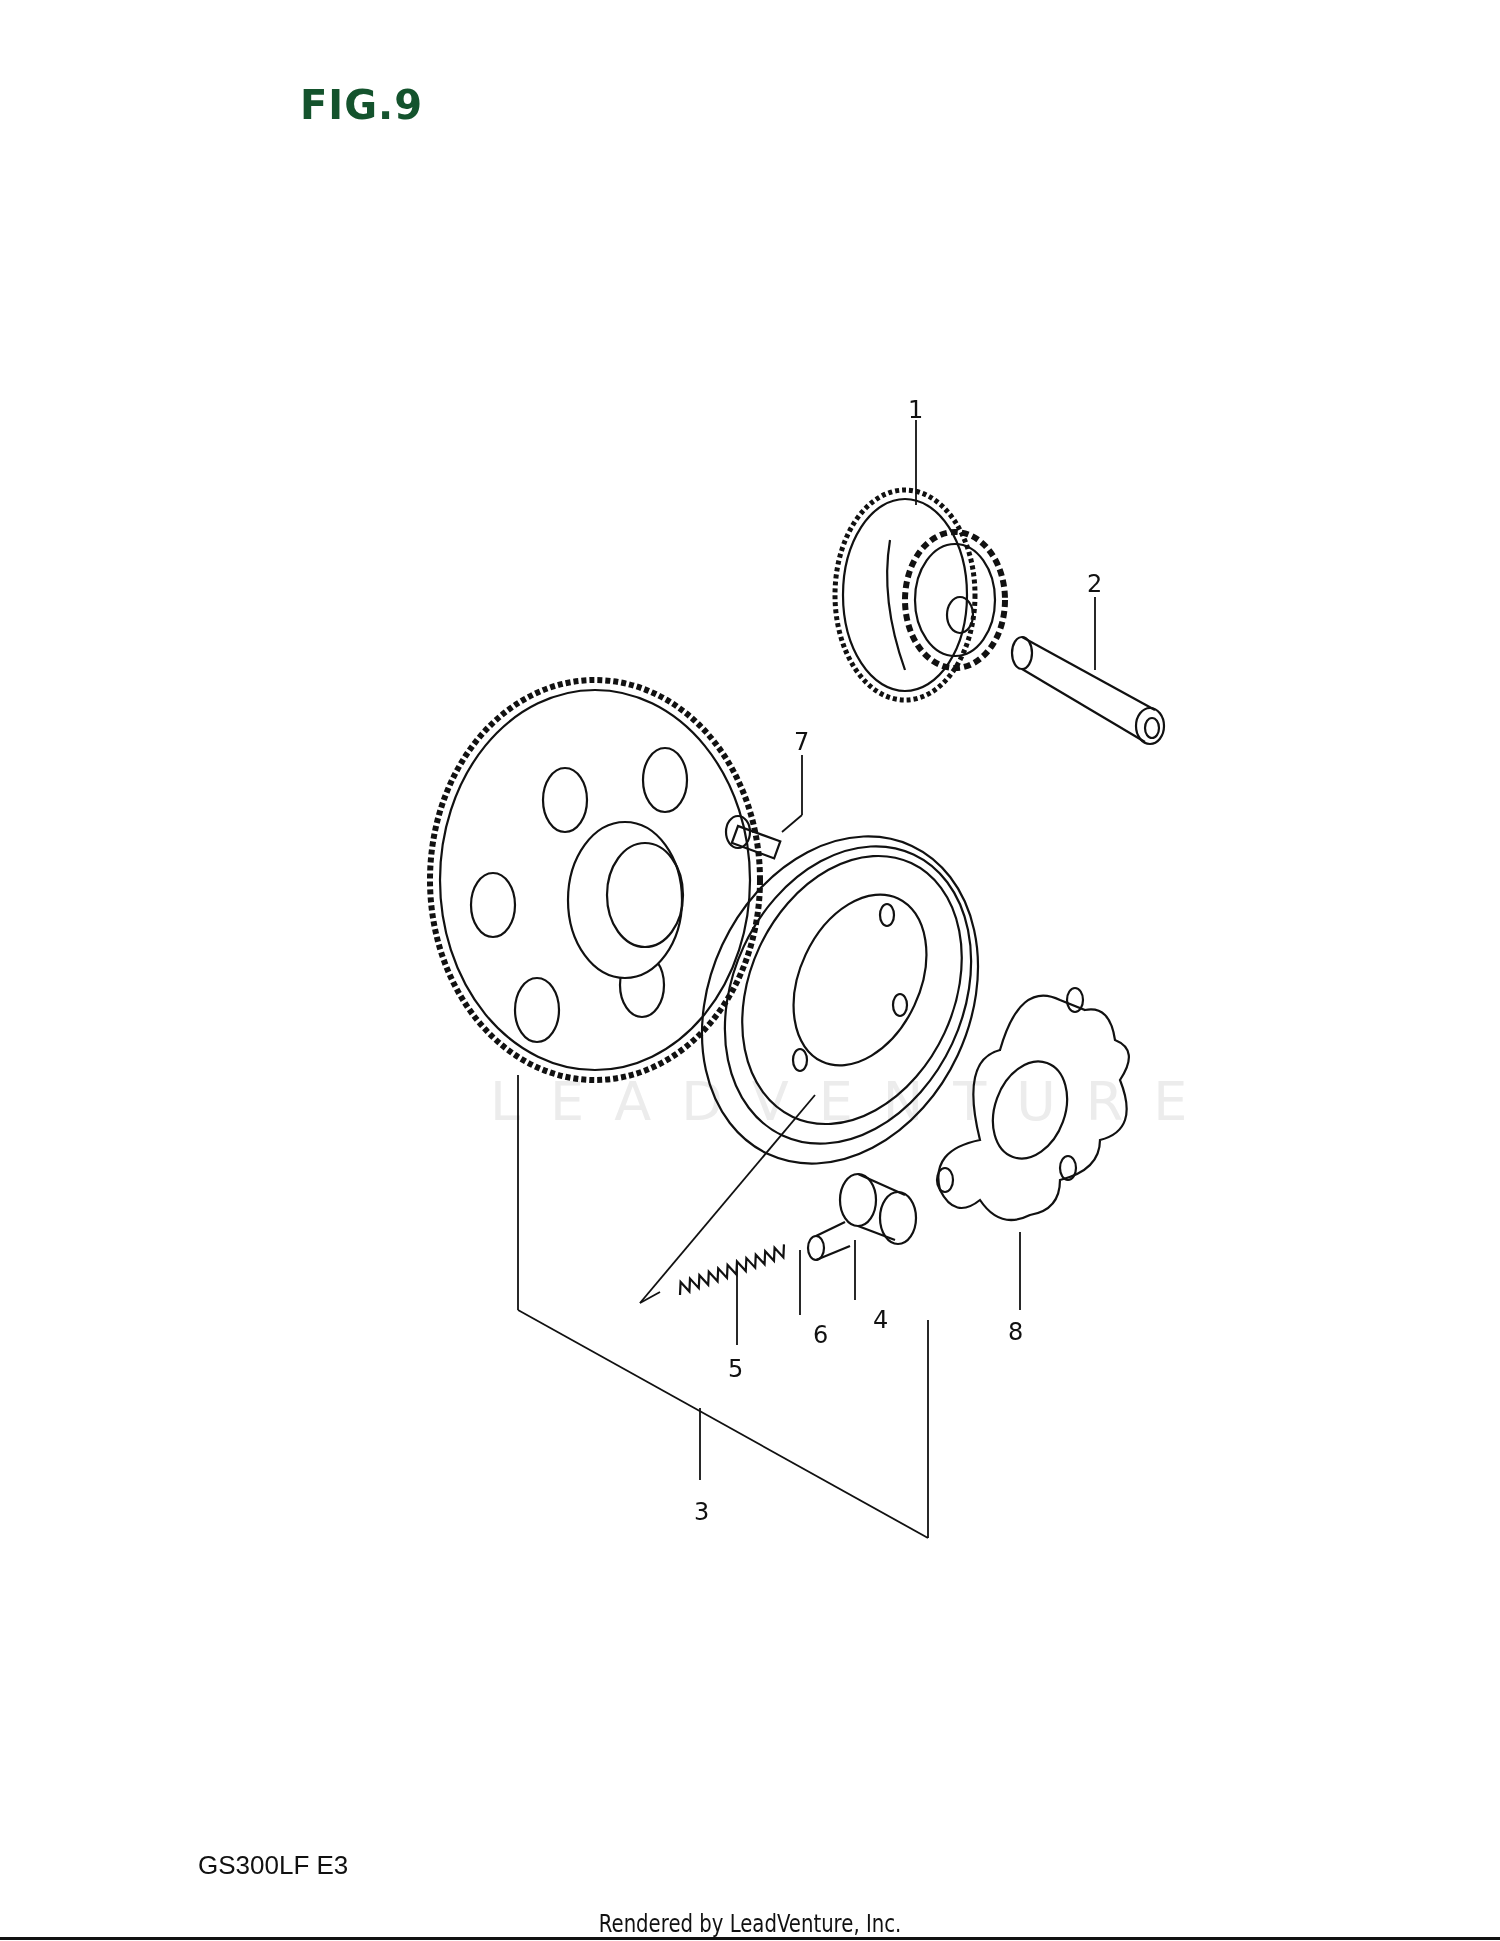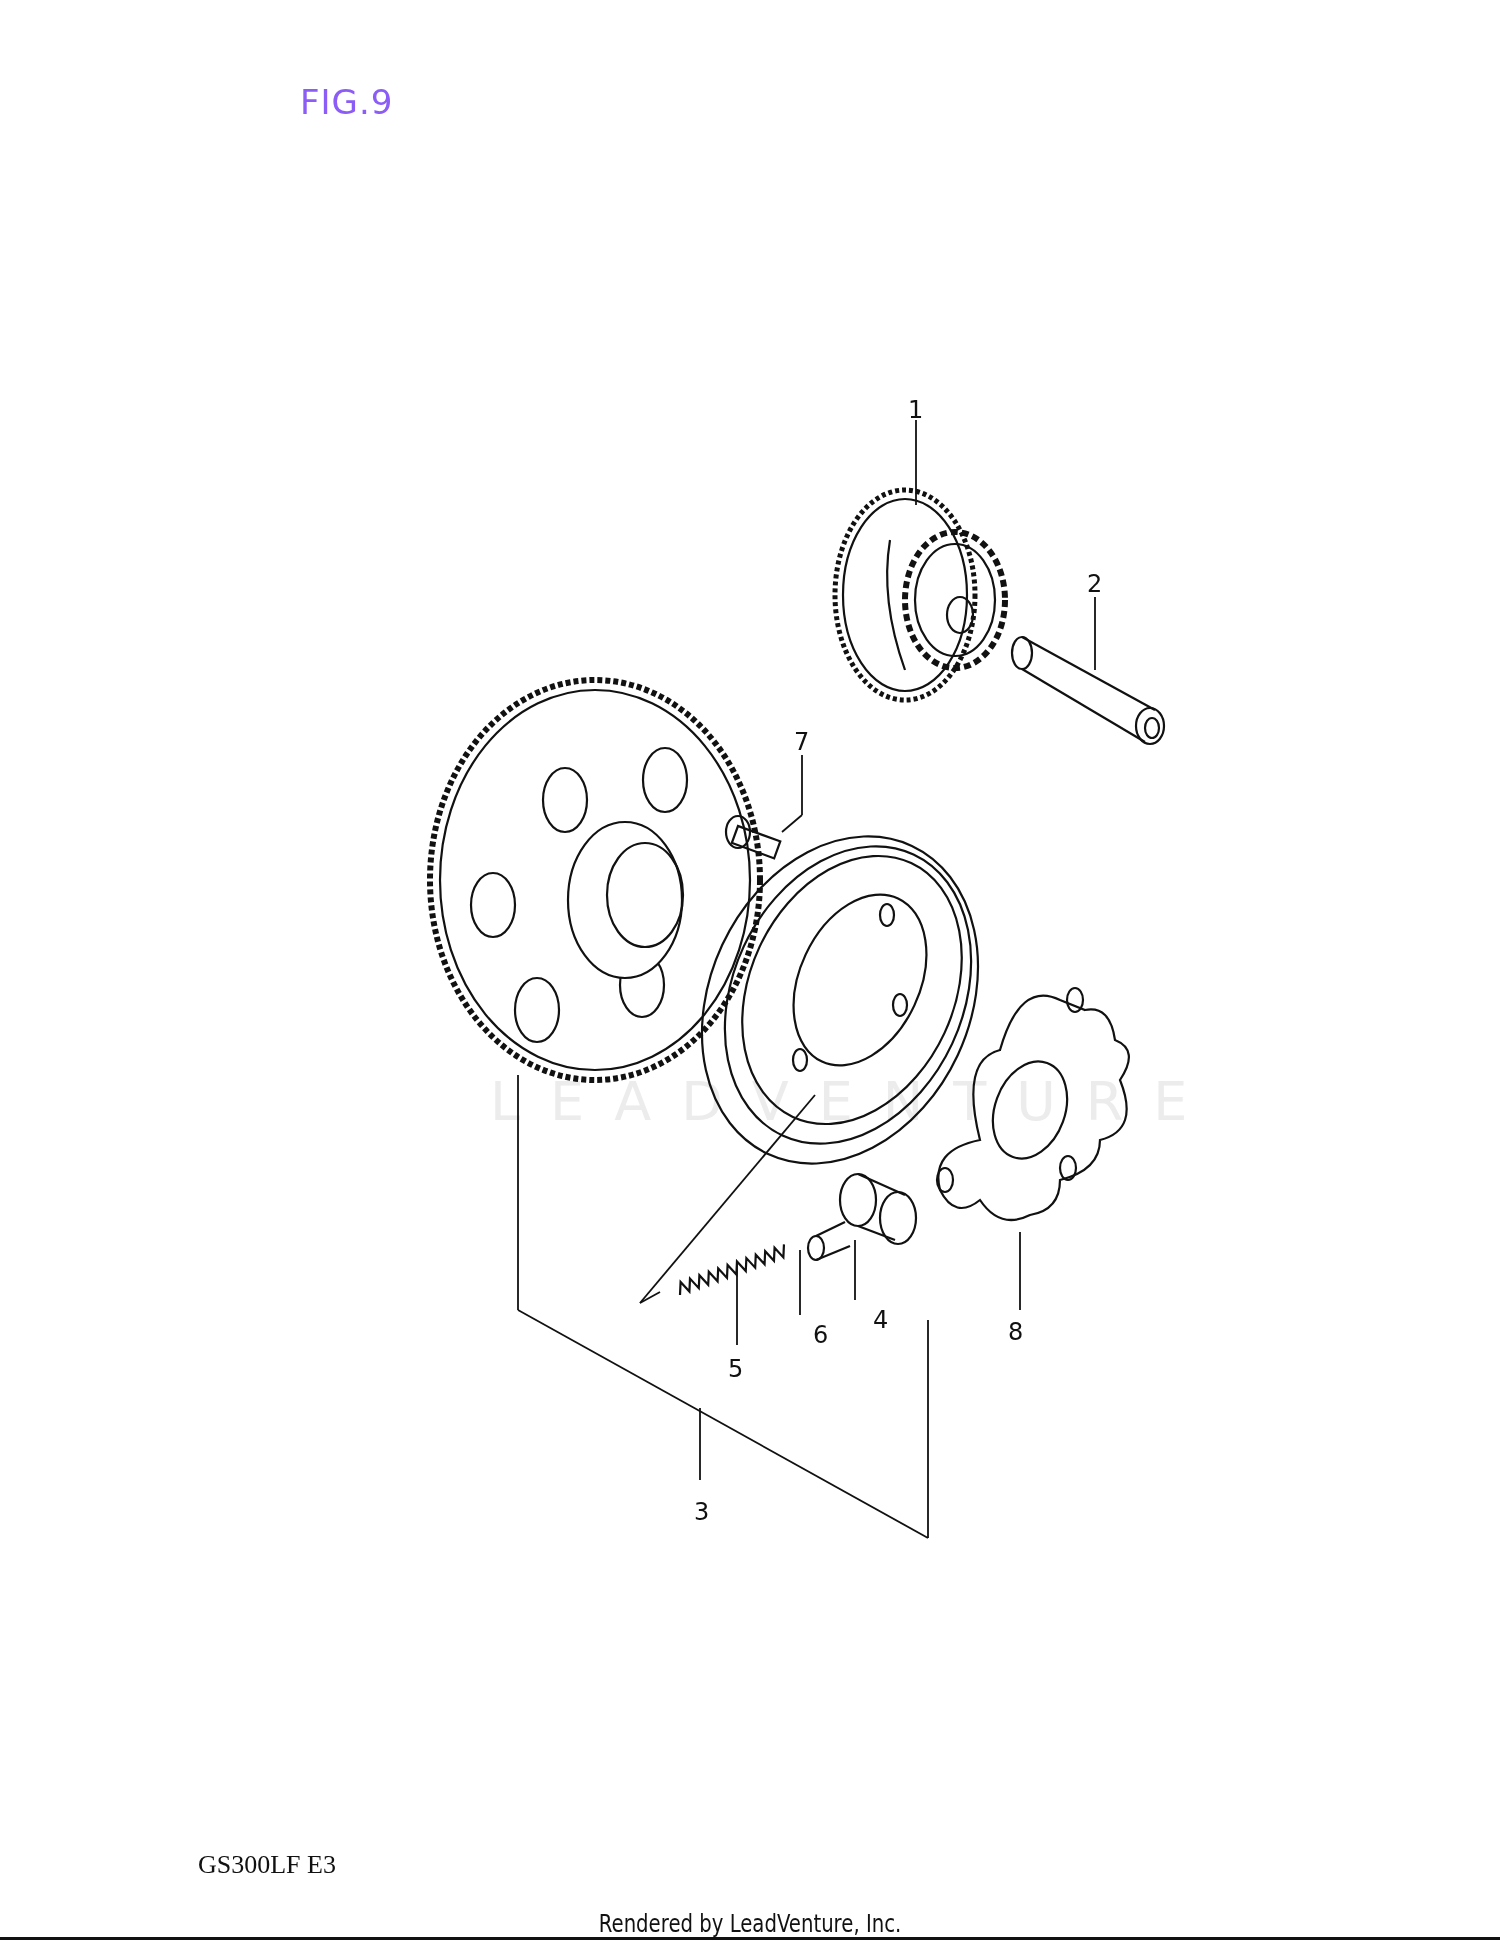--- a/index.html
+++ b/index.html
@@ -1,18 +1,18 @@
 <!DOCTYPE html>
 <html><head>
 <meta charset="utf-8">
 <style>
   html, body { margin: 0; padding: 0; background: #ffffff; }
   body { width: 1500px; height: 1941px; position: relative; overflow: hidden; font-family: "DejaVu Sans", sans-serif; }
-  .fig-title { position: absolute; left: 300px; top: 82px; font-family: "DejaVu Sans", sans-serif; font-weight: normal; font-size: 34px; color: #8b5cf6; letter-spacing: 1px; }
-  .model-code { position: absolute; left: 198px; top: 1850px; font-family: Liberation Serif, serif; font-size: 26px; color: #111; }
+  .fig-title { position: absolute; left: 300px; top: 82px; font-family: "DejaVu Sans", sans-serif; font-weight: bold; font-size: 40px; color: #14532d; letter-spacing: 1px; }
+  .model-code { position: absolute; left: 198px; top: 1850px; font-family: Liberation Sans, sans-serif; font-size: 26px; color: #111; }
   .footer-text { position: absolute; left: 0; width: 1500px; top: 1910px; text-align: center; font-family: "DejaVu Sans", sans-serif; font-size: 24px; color: #111; transform: scaleX(0.82); }
   .footer-rule { position: absolute; left: 0; top: 1937px; width: 1500px; height: 3px; background: #111; }
   .watermark { position: absolute; left: 490px; top: 1070px; font-family: "DejaVu Sans", sans-serif; font-size: 54px; letter-spacing: 30px; color: #ececec; }
   svg.diagram { position: absolute; left: 0; top: 0; }
   .callout { font-family: "DejaVu Sans", sans-serif; font-size: 24px; fill: #111; }
 </style>
 </head>
 <body>
 
 <div class="watermark">LEADVENTURE</div>

